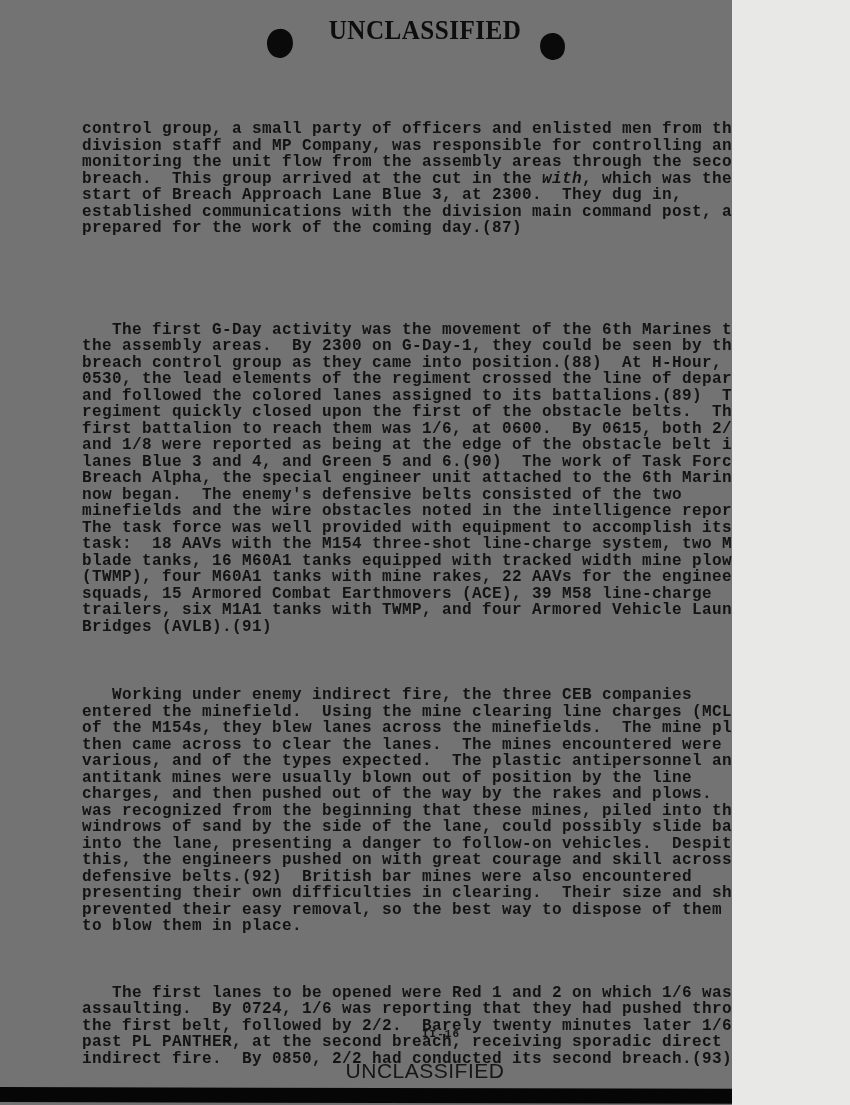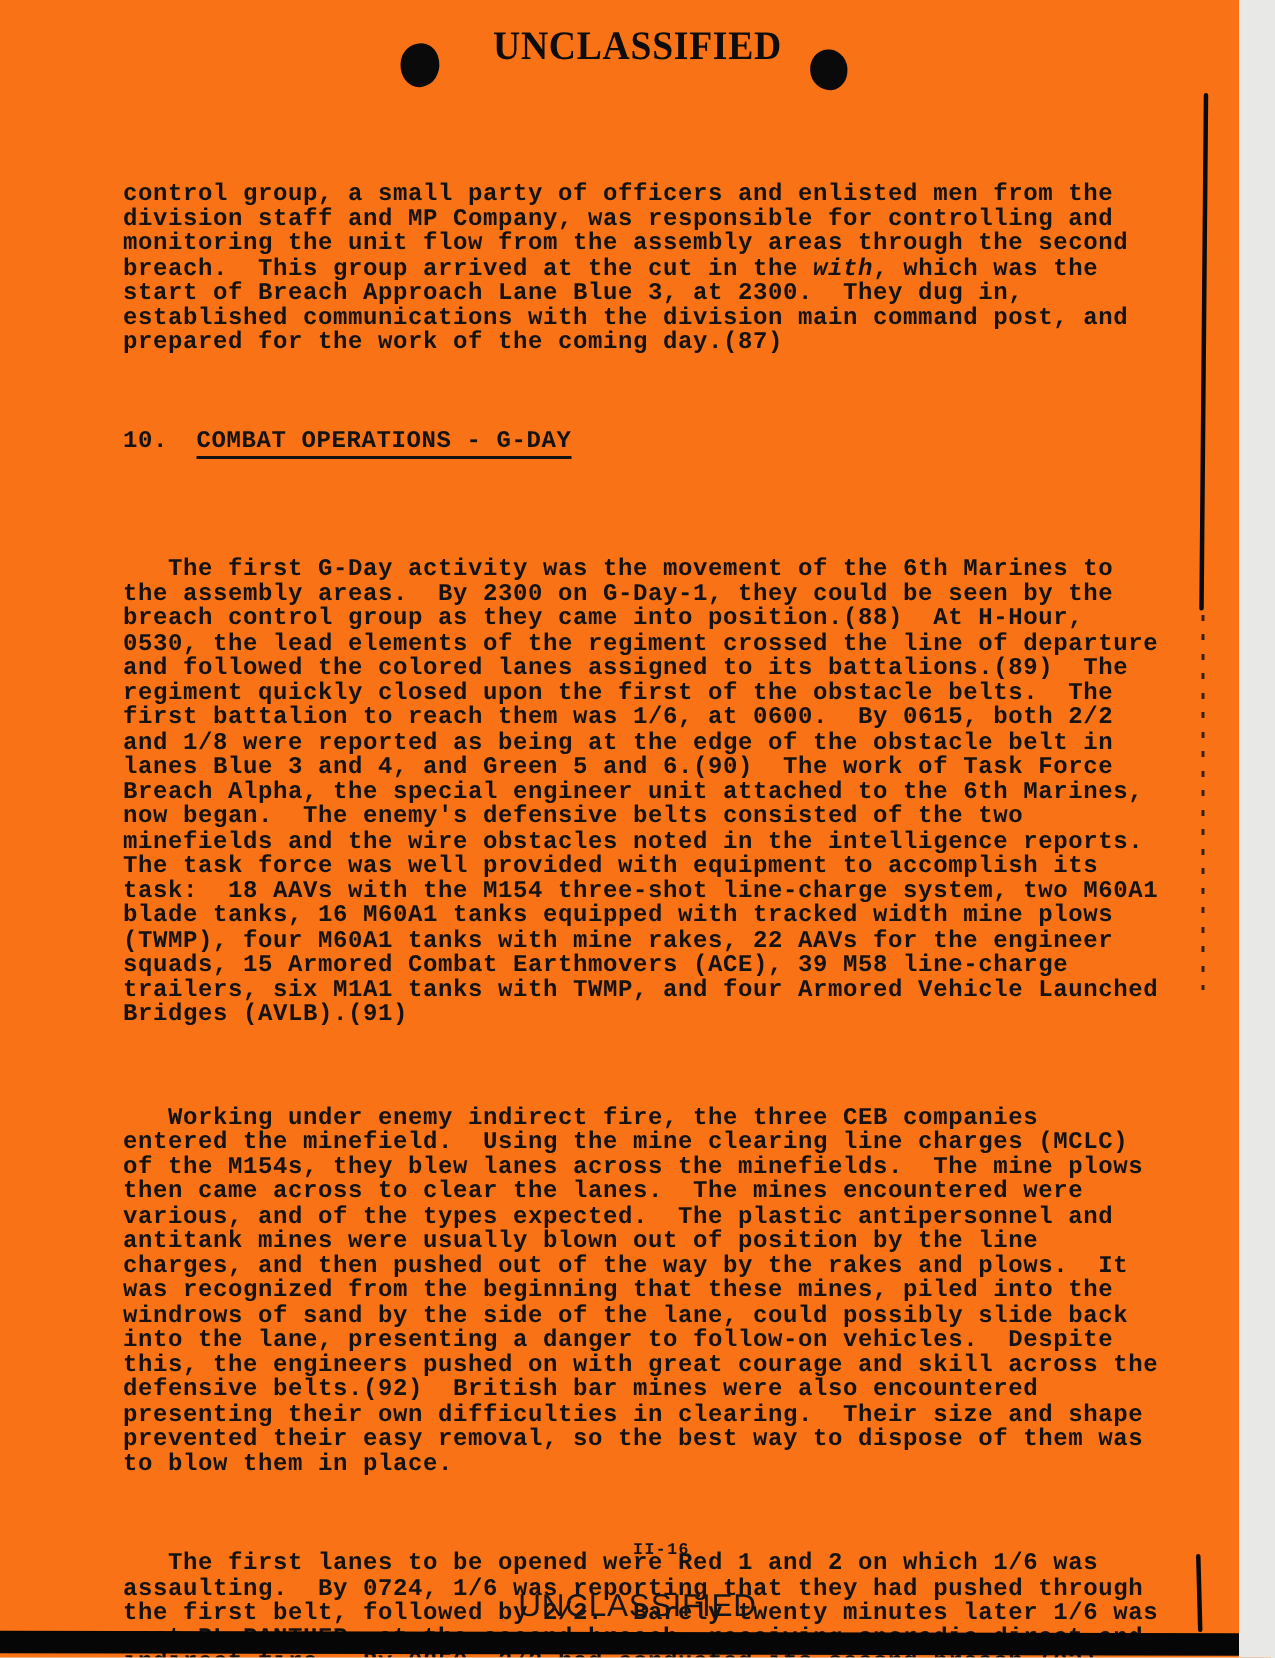--- a/index.html
+++ b/index.html
@@ -1,17 +1,17 @@
 <!DOCTYPE html>
 <html><head>
 <meta charset="utf-8">
 <style>
   html,body{margin:0;padding:0;background:#e8e8e6;}
   .page{
-    position:relative;width:826px;height:1105px;background:#f97316;
+    position:relative;width:732px;height:1105px;background:#737373;
     overflow:hidden;font-family:"Liberation Mono",monospace;
   }
   
   .header-class{
     position:absolute;top:15px;left:0;width:850px;text-align:center;
     font-family:"Liberation Serif",serif;font-weight:bold;font-size:27px;
     color:#0d0d0d;transform:scaleX(.93);letter-spacing:0.5px;
   }
   .ink-dot{position:absolute;background:#0a0a0a;}
   .ink-dot.left{left:267px;top:29px;width:26px;height:29px;border-radius:52% 46% 55% 48%;transform:rotate(-8deg);}
@@ -58,21 +58,20 @@
 
   <div class="textcol">
     <p><span>control group, a small party of officers and enlisted men from the
 division staff and MP Company, was responsible for controlling and
 monitoring the unit flow from the assembly areas through the second
 breach.  This group arrived at the cut in the </span><span class="it">with</span><span>, which was the
 start of Breach Approach Lane Blue 3, at 2300.  They dug in,
 established communications with the division main command post, and
 prepared for the work of the coming day.(87)</span></p>
 
-    <p class="heading"><span>10.</span><span class="head-title">COMBAT OPERATIONS - G-DAY</span></p>
 
     <p class="para2">   The first G-Day activity was the movement of the 6th Marines to
 the assembly areas.  By 2300 on G-Day-1, they could be seen by the
 breach control group as they came into position.(88)  At H-Hour,
 0530, the lead elements of the regiment crossed the line of departure
 and followed the colored lanes assigned to its battalions.(89)  The
 regiment quickly closed upon the first of the obstacle belts.  The
 first battalion to reach them was 1/6, at 0600.  By 0615, both 2/2
 and 1/8 were reported as being at the edge of the obstacle belt in
 lanes Blue 3 and 4, and Green 5 and 6.(90)  The work of Task Force

